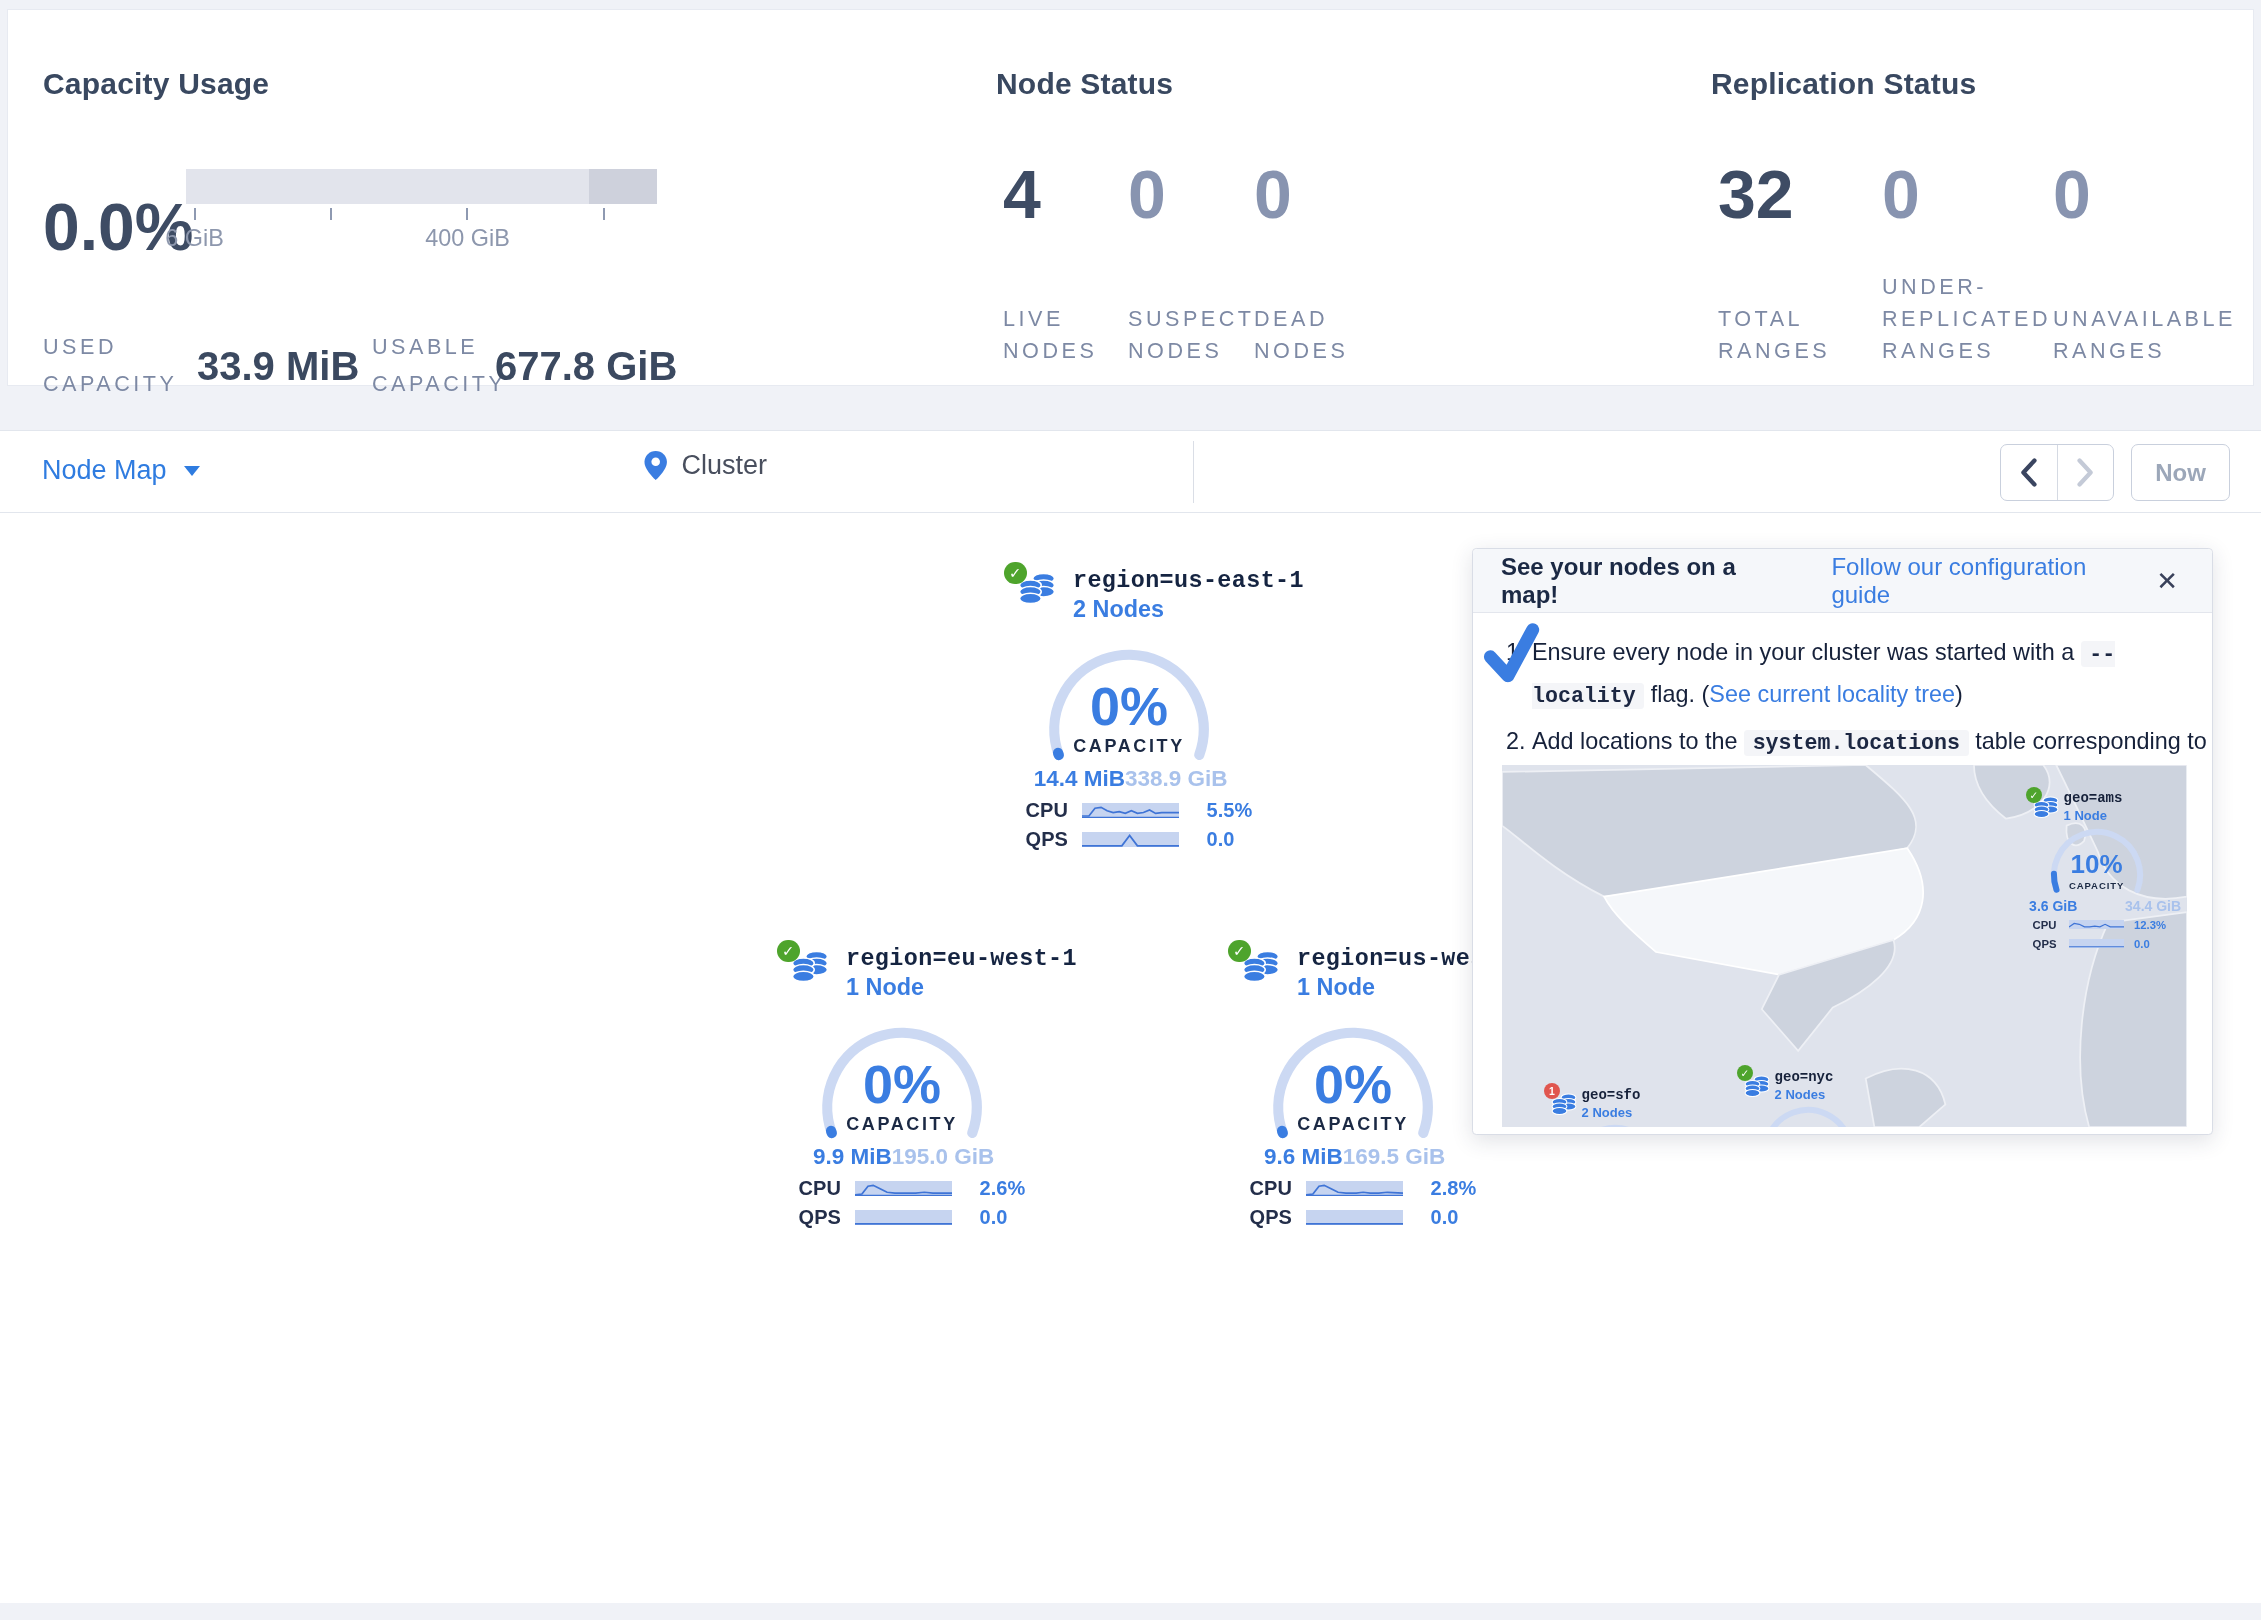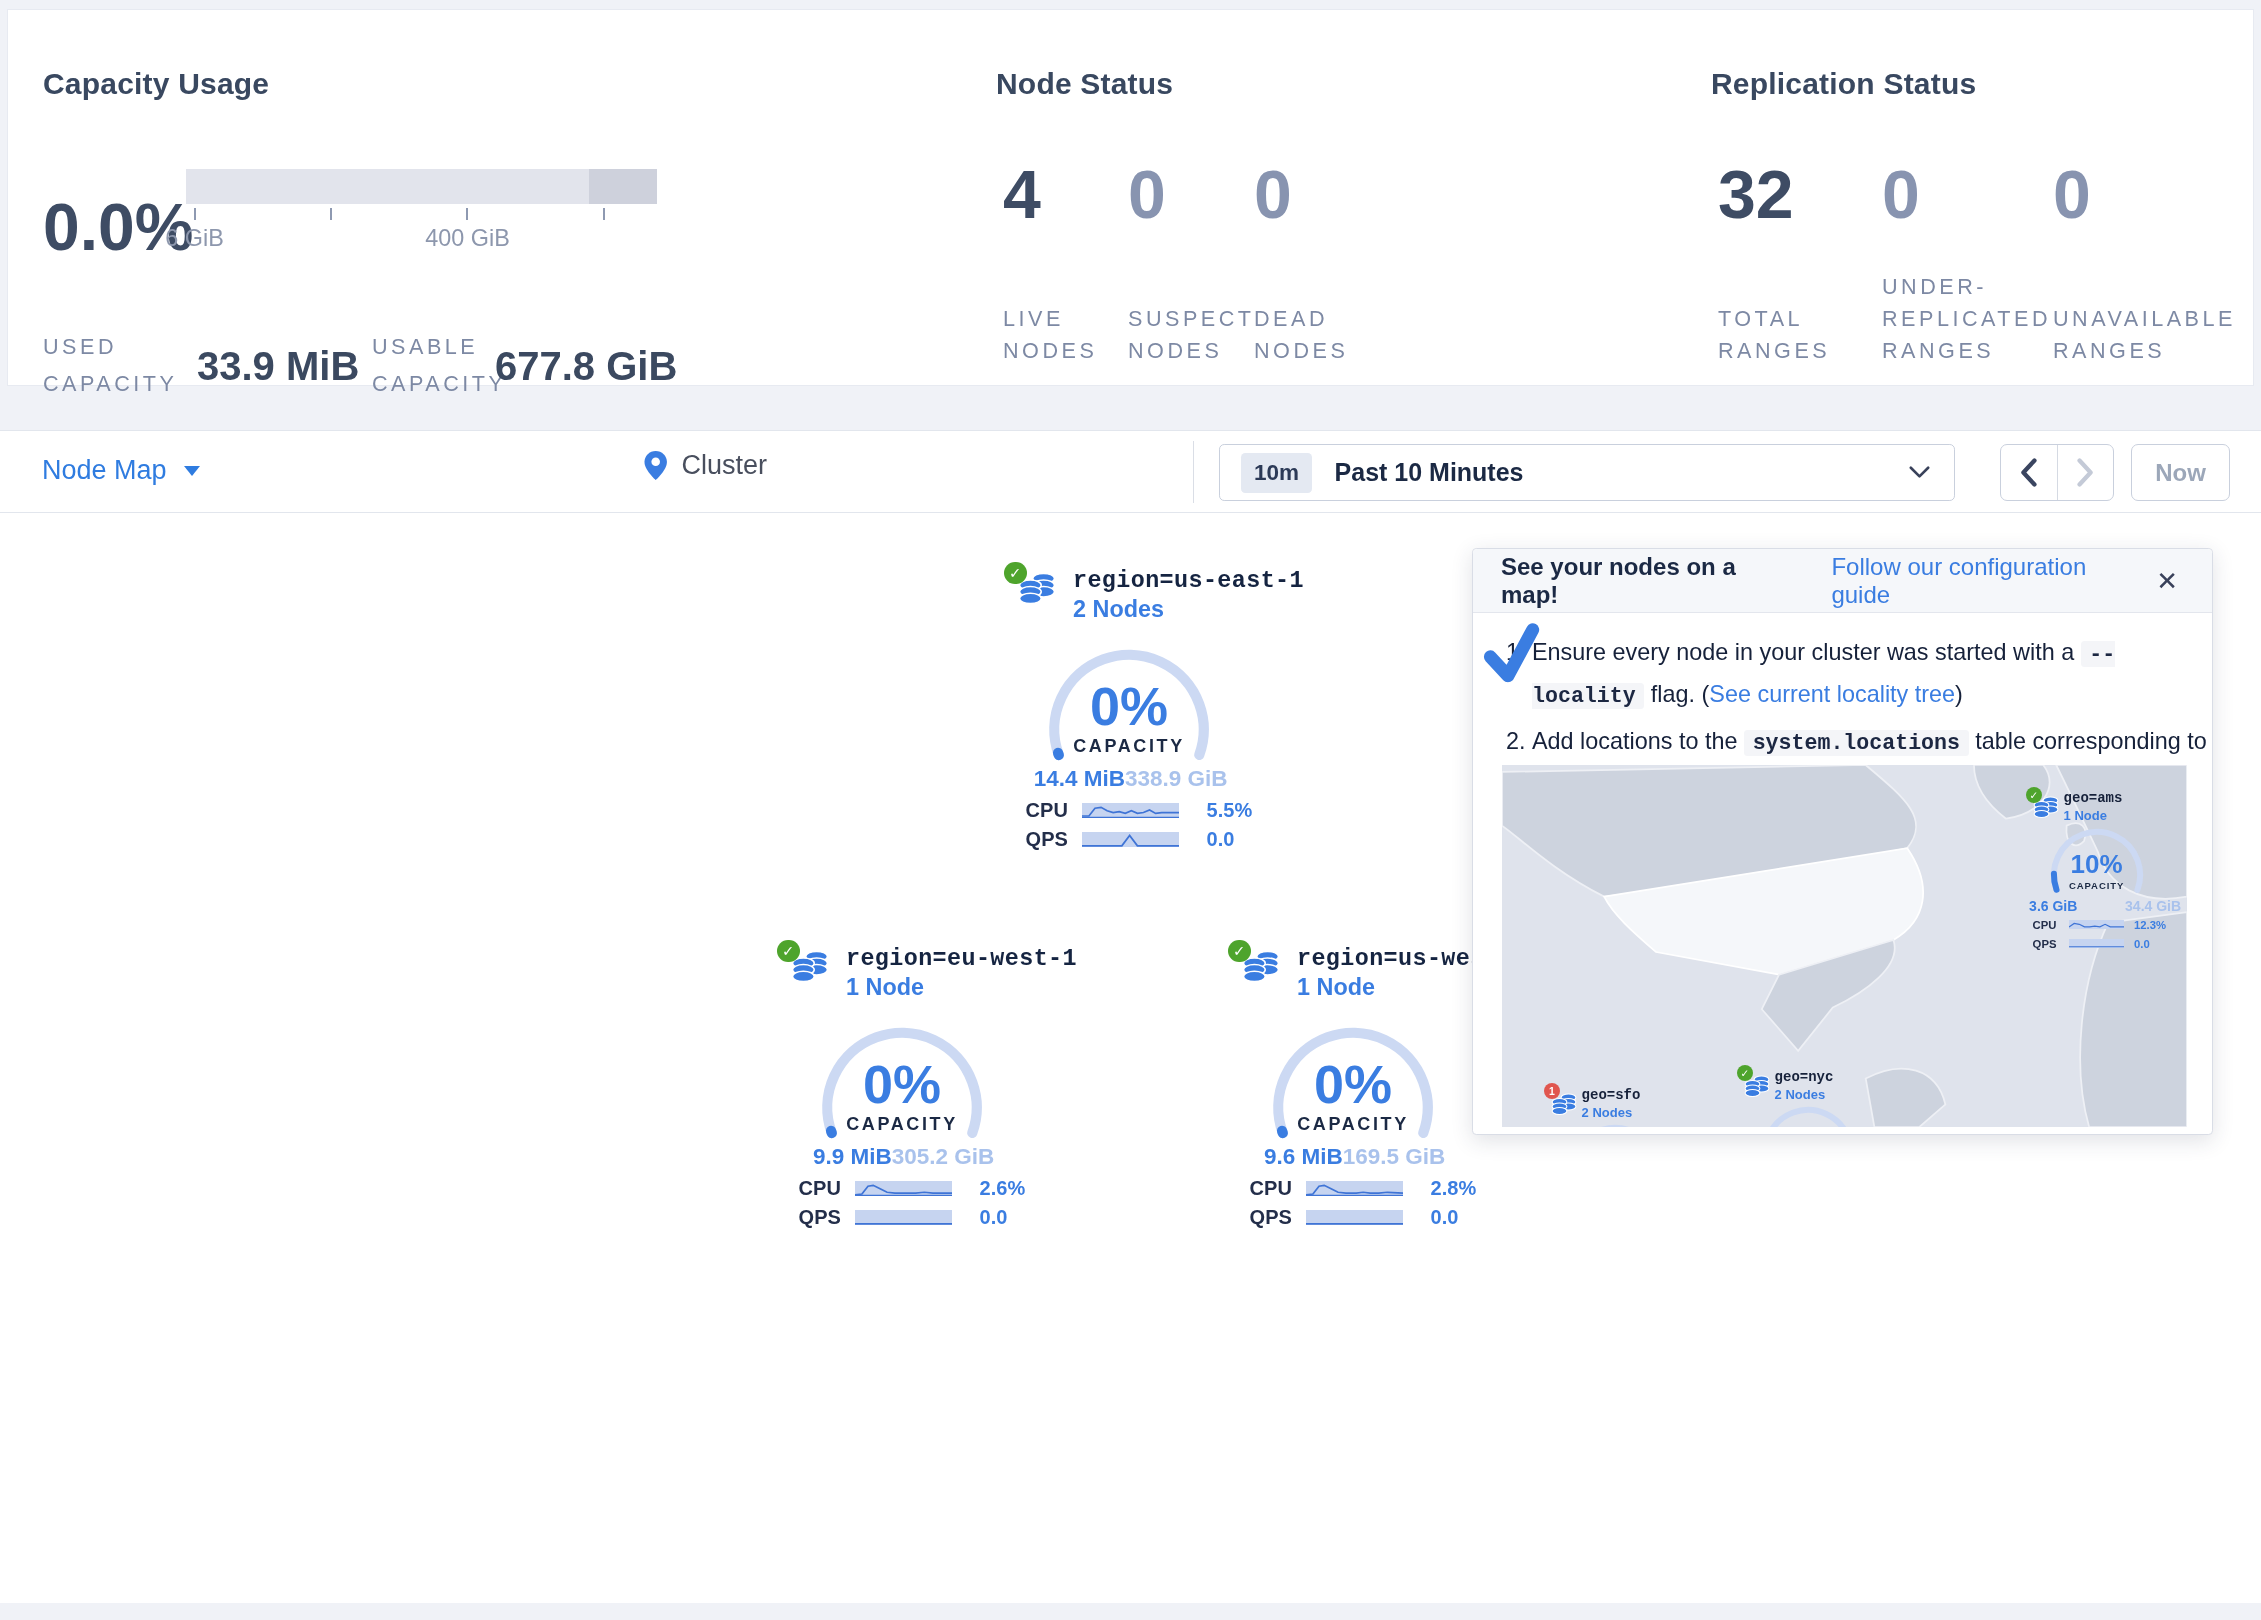--- a/index.html
+++ b/index.html
@@ -217,27 +217,20 @@
   <div class="breadcrumb">
     <svg width="23.4" height="29" viewBox="0 0 24 31">
       <path d="M12 0C5.4 0 0 5.2 0 11.7 0 20.5 12 31 12 31s12-10.5 12-19.3C24 5.2 18.6 0 12 0z" fill="#3a7de1"></path>
       <circle cx="12" cy="11.5" r="4.6" fill="#ffffff"></circle>
     </svg>
     <span class="breadcrumb-label">Cluster</span>
   </div>
 
   <div class="tb-divider"></div>
 
-  <div class="timebox">
-    <span class="time-badge">10m</span>
-    <span class="time-label">Past 10 Minutes</span>
-    <svg class="chev" width="21" height="13" viewBox="0 0 24 15">
-      <polyline points="2,2 12,12 22,2" fill="none" stroke="#39415a" stroke-width="3" stroke-linecap="round" stroke-linejoin="round"></polyline>
-    </svg>
-  </div>
 
   <div class="arrowgroup">
     <button class="arrowbtn">
       <svg width="19" height="29" viewBox="0 0 22 34">
         <polyline points="18,3 5,17 18,31" fill="none" stroke="#3a4560" stroke-width="5" stroke-linecap="round" stroke-linejoin="round"></polyline>
       </svg>
     </button>
     <button class="arrowbtn">
       <svg width="19" height="29" viewBox="0 0 22 34">
         <polyline points="4,3 17,17 4,31" fill="none" stroke="#c4cad7" stroke-width="5" stroke-linecap="round" stroke-linejoin="round"></polyline>
@@ -300,21 +293,21 @@
     <div class="gauge-wrap">
       <svg width="190" height="173" viewBox="0 0 220 220">
         <circle cx="110" cy="110" r="95" fill="none" stroke="#ccd9f3" stroke-width="13" stroke-linecap="round" stroke-dasharray="364 233" transform="rotate(160 110 110)"></circle>
         <circle cx="110" cy="110" r="95" fill="none" stroke="#3a7de1" stroke-width="13" stroke-linecap="round" stroke-dasharray="3 594" transform="rotate(160 110 110)"></circle>
       </svg>
       <div class="gauge-pct">0%</div>
       <div class="gauge-cap">CAPACITY</div>
     </div>
     <div class="gauge-values">
       <span class="gv-used">9.9 MiB</span>
-      <span class="gv-total">305.2 GiB</span>
+      <span class="gv-total">195.0 GiB</span>
     </div>
     <div class="metric-row cpu">
       <span class="metric-label">CPU</span>
       <svg class="spark" viewBox="0 0 112 18">
         <polyline points="0,16 8,15 15,6 21,5 29,9 37,13 46,14 58,14 70,14 80,13 90,14 100,14 112,14" fill="none" stroke="#3f74d6" stroke-width="2"></polyline>
         <line x1="0" y1="16.8" x2="112" y2="16.8" stroke="#3f74d6" stroke-width="2"></line>
       </svg>
       <span class="metric-val">2.6%</span>
     </div>
     <div class="metric-row qps">

